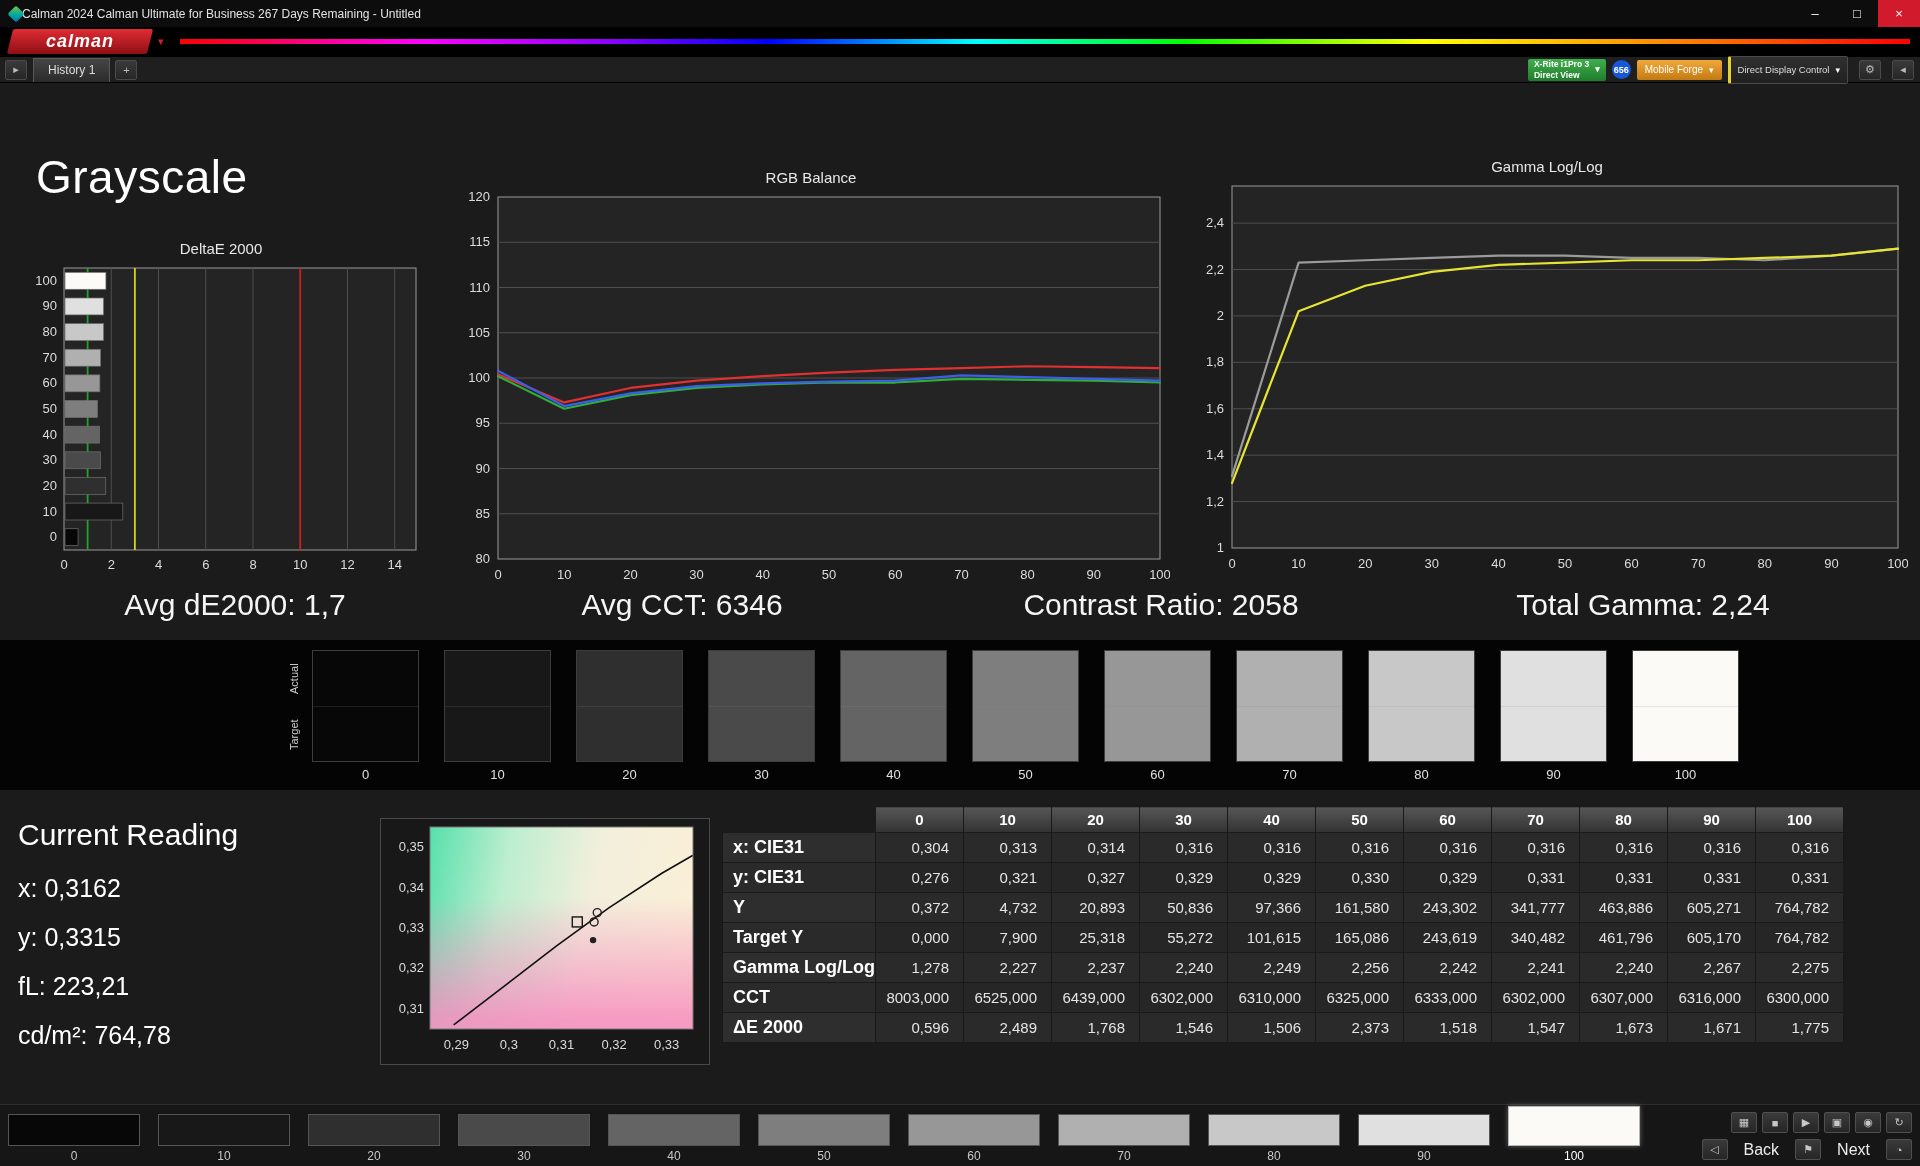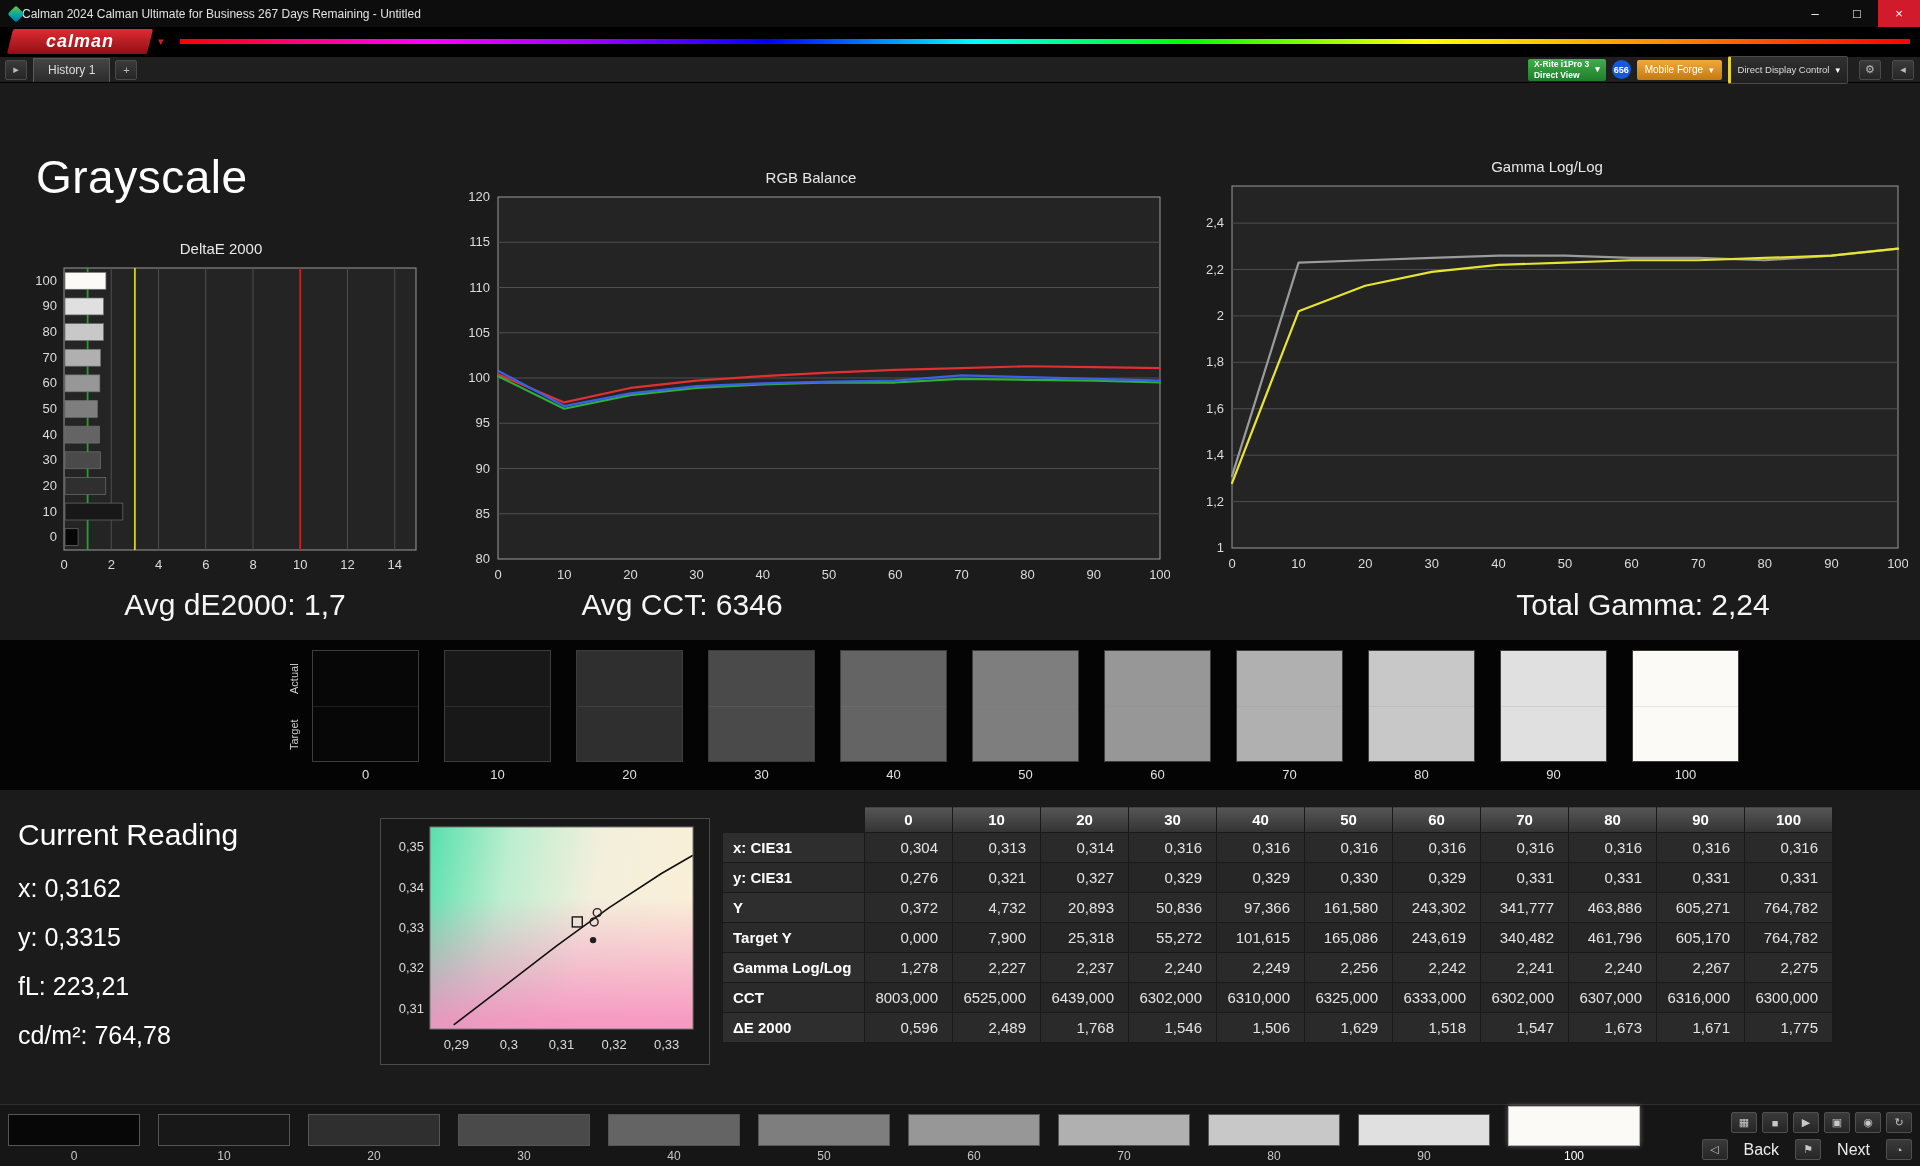--- a/index.html
+++ b/index.html
@@ -61,21 +61,21 @@
     background-image:
       linear-gradient(to bottom, rgba(250,160,200,0) 35%, rgba(246,140,190,0.85) 95%),
       linear-gradient(100deg, #57e0ac 0%, #bdeecf 28%, #f2efdc 58%, #fcefd6 100%); }
   #svg-cie { position:absolute; left:0; top:0; }
 
   
   #data-table { position:absolute; left:722px; top:806px; border-collapse:collapse; table-layout:fixed; }
   #data-table th, #data-table td { border:1px solid #191919; overflow:hidden; white-space:nowrap; }
   #data-table thead th { background:linear-gradient(#565656,#333333); font-size:15px; height:26px; color:#fff; font-weight:bold; text-align:center; }
   #data-table thead th.corner { background:#1b1b1b; border-color:#1b1b1b; }
-  #data-table tbody th { text-align:left; padding-left:10px; font-size:15px; font-weight:bold; background:#2e2e2e; color:#fff; height:30px; }
+  #data-table tbody th { text-align:left; padding-left:10px; font-size:18px; font-weight:bold; background:#2e2e2e; color:#fff; height:30px; }
   #data-table tbody td { font-size:15px; color:#e4e4e4; text-align:right; padding-right:14px; background:#2a2a2a; }
   #data-table tbody tr:nth-child(even) td { background:#262626; }
   #data-table tbody tr:nth-child(even) th { background:#2a2a2a; }
 
   
   .footer { position:absolute; left:0; top:1104px; width:1920px; height:62px; background:#161616; border-top:1px solid #2e2e2e; }
   .fp { position:absolute; top:9px; width:132px; }
   .fp-color { height:32px; border:1px solid #555; }
   .fp-label { text-align:center; font-size:12px; color:#c8c8c8; padding-top:3px; }
   .fp.selected .fp-color { height:40px; margin-top:-8px; border-color:#b5b5b5; box-shadow:0 0 5px rgba(255,255,255,0.35); }
@@ -253,20 +253,21 @@
         <text x="578.8000000000001" y="388" text-anchor="middle">80</text>
         <text x="645.4" y="388" text-anchor="middle">90</text>
         <text x="712" y="388" text-anchor="middle">100</text>
         <polyline points="46,296.06410256410254 112.60000000000001,82.5769230769231 179.20000000000002,80.25641025641022 245.79999999999998,77.93589743589746 312.40000000000003,75.6153846153847 379,75.6153846153847 445.59999999999997,77.93589743589746 512.2,77.93589743589746 578.8000000000001,80.25641025641022 645.4,75.6153846153847 712,68.65384615384619" fill="none" stroke="#9b9b9b" stroke-width="2.2" stroke-linejoin="round" stroke-linecap="round"></polyline>
         <polyline points="46,303.025641025641 112.60000000000001,131.3076923076923 179.20000000000002,105.78205128205133 245.79999999999998,91.85897435897436 312.40000000000003,84.89743589743586 379,82.5769230769231 445.59999999999997,80.25641025641022 512.2,80.25641025641022 578.8000000000001,77.93589743589746 645.4,75.6153846153847 712,68.65384615384619" fill="none" stroke="#e8e432" stroke-width="2.2" stroke-linejoin="round" stroke-linecap="round"></polyline>
       </svg>
   </div>
 
   <div class="stat" style="left:227px;margin-left:8px;">Avg dE2000: 1,7</div>
   <div class="stat" style="left:682px;">Avg CCT: 6346</div>
+  <div class="stat" style="left:1161px;">Contrast Ratio: 2058</div>
   <div class="stat" style="left:1643px;">Total Gamma: 2,24</div>
 
   <div class="swatch-strip">
     <div class="sw-rowlabel" style="top:12px;">Actual</div>
     <div class="sw-rowlabel" style="top:68px;">Target</div>
     <div id="swatch-row">
         <div class="sw" style="left: 312px;">
           <div class="sw-patch">
             <div class="sw-half a" style="background:#070707"></div>
             <div class="sw-half t" style="background:#070707"></div>
@@ -478,21 +479,21 @@
           <td>6316,000</td>
           <td>6300,000</td>
         </tr>
         <tr>
           <th>ΔE 2000</th>
           <td>0,596</td>
           <td>2,489</td>
           <td>1,768</td>
           <td>1,546</td>
           <td>1,506</td>
-          <td>1,629</td>
+          <td>2,373</td>
           <td>1,518</td>
           <td>1,547</td>
           <td>1,673</td>
           <td>1,671</td>
           <td>1,775</td>
         </tr>
       </tbody>
     </table>
 
   <div class="footer">

